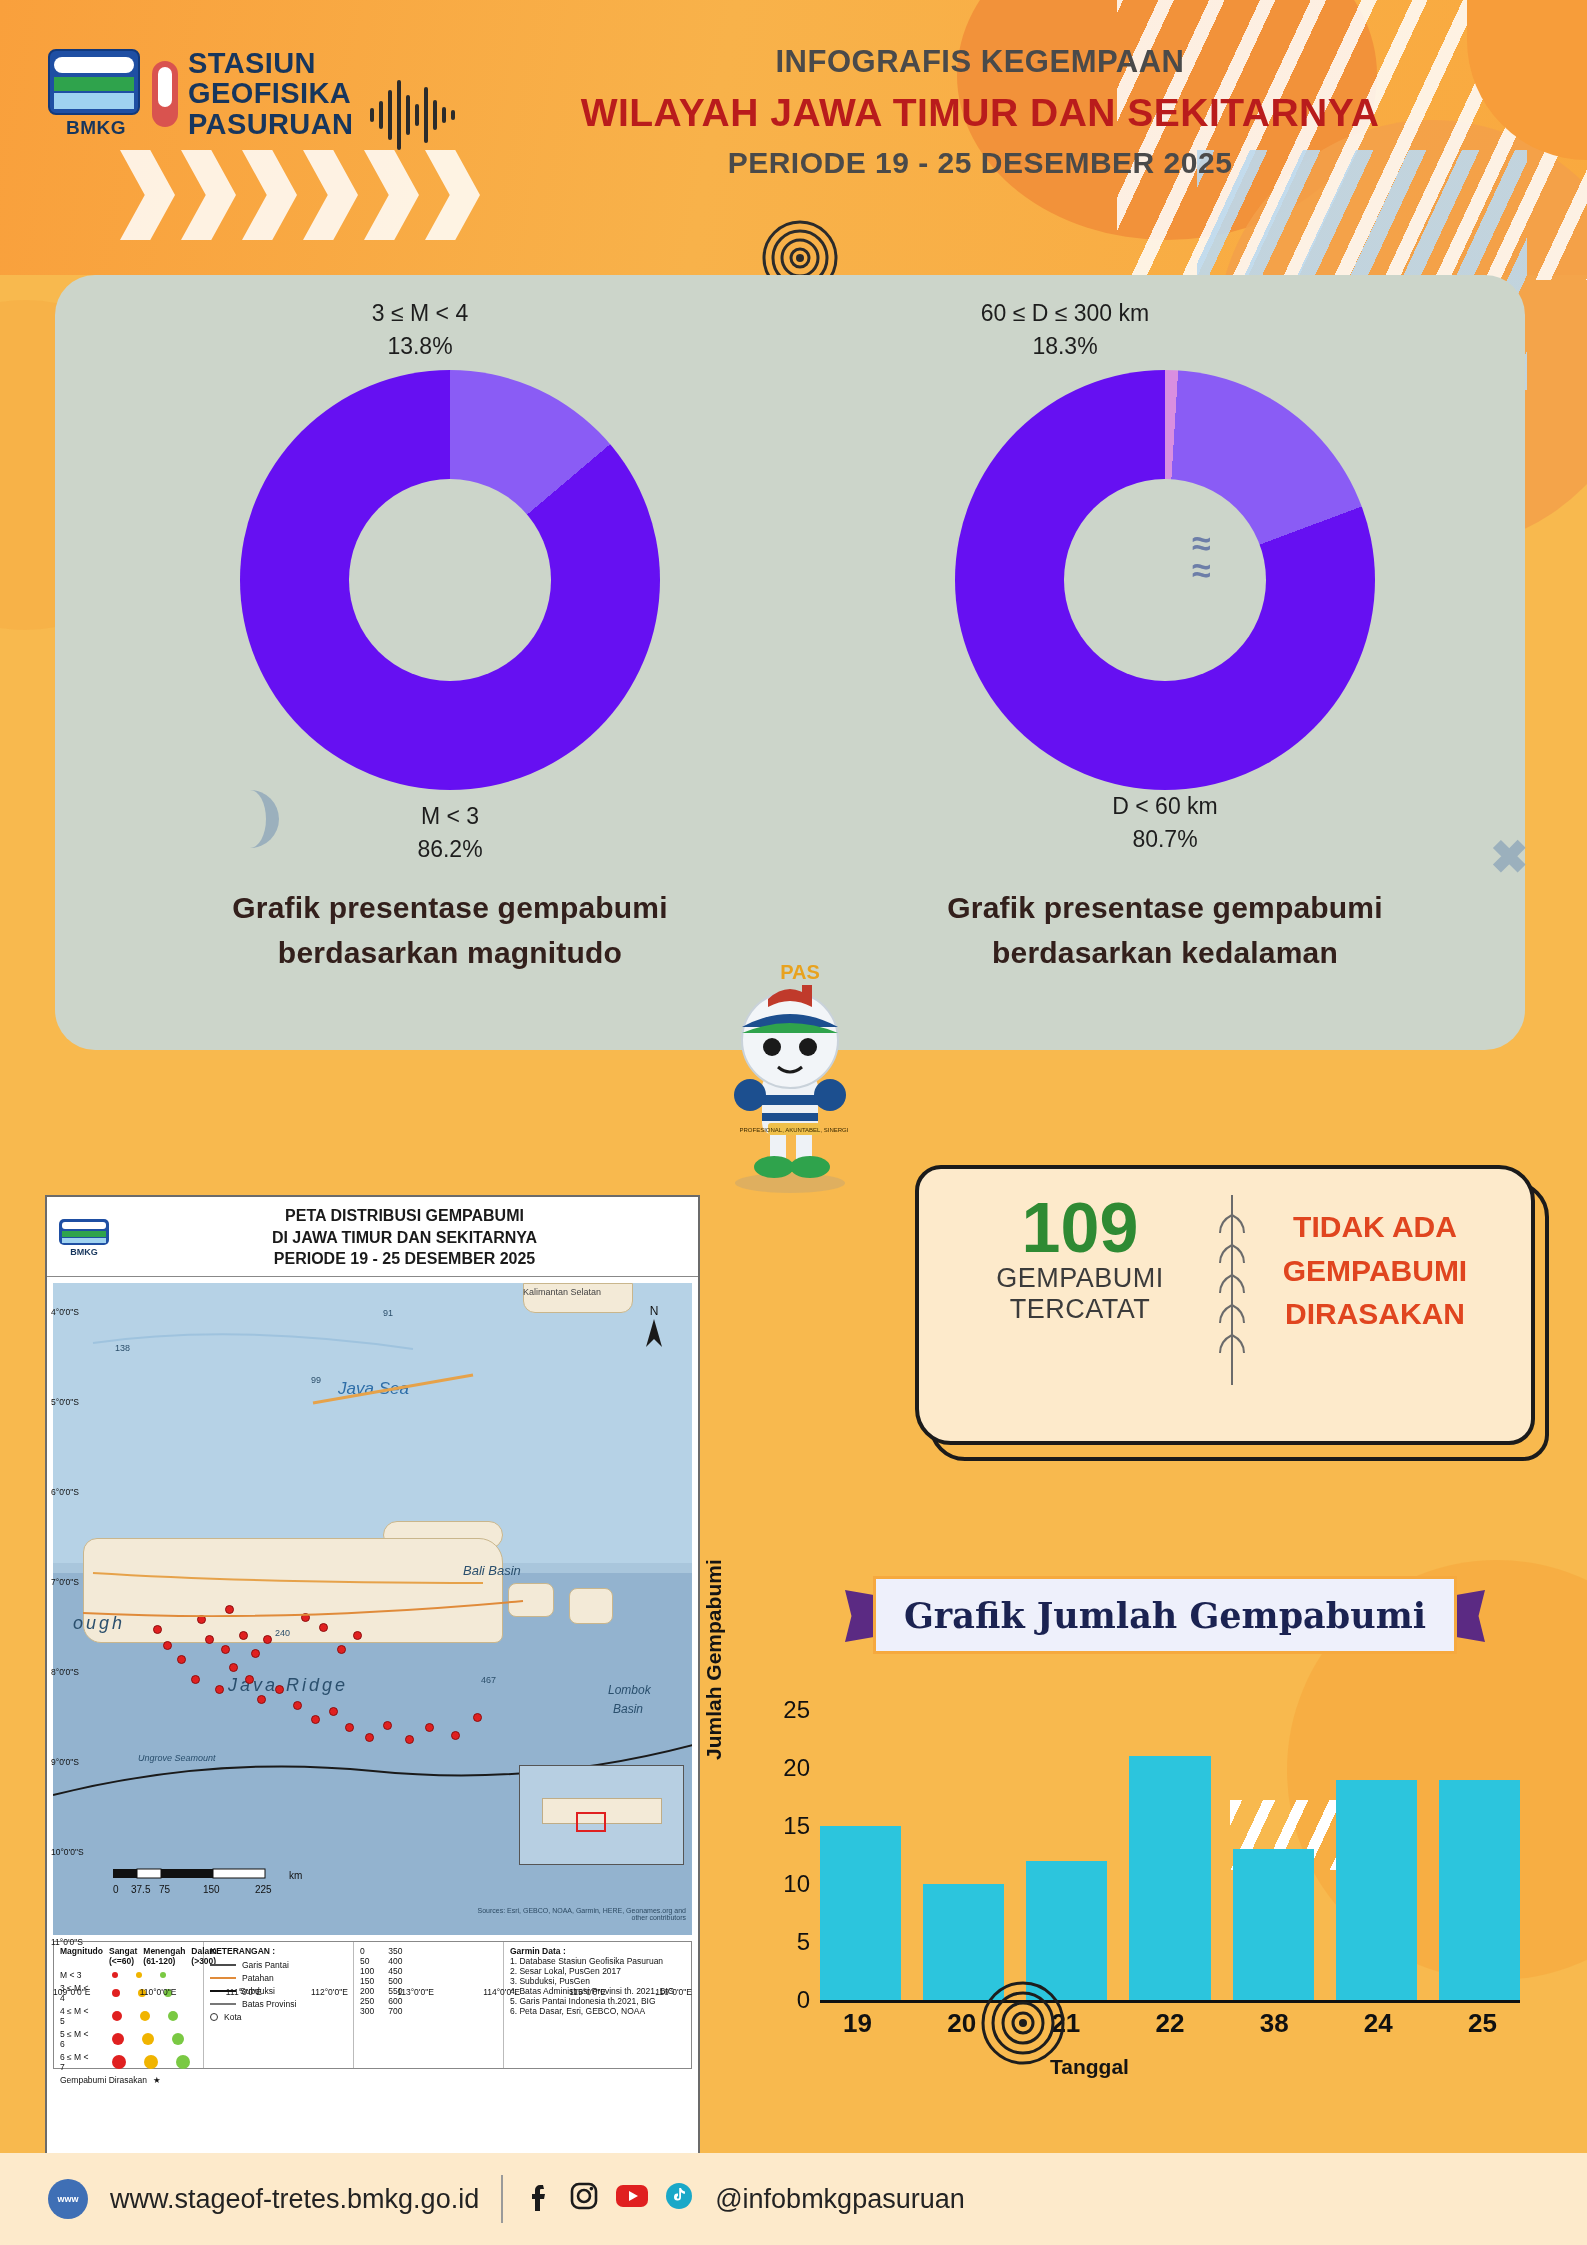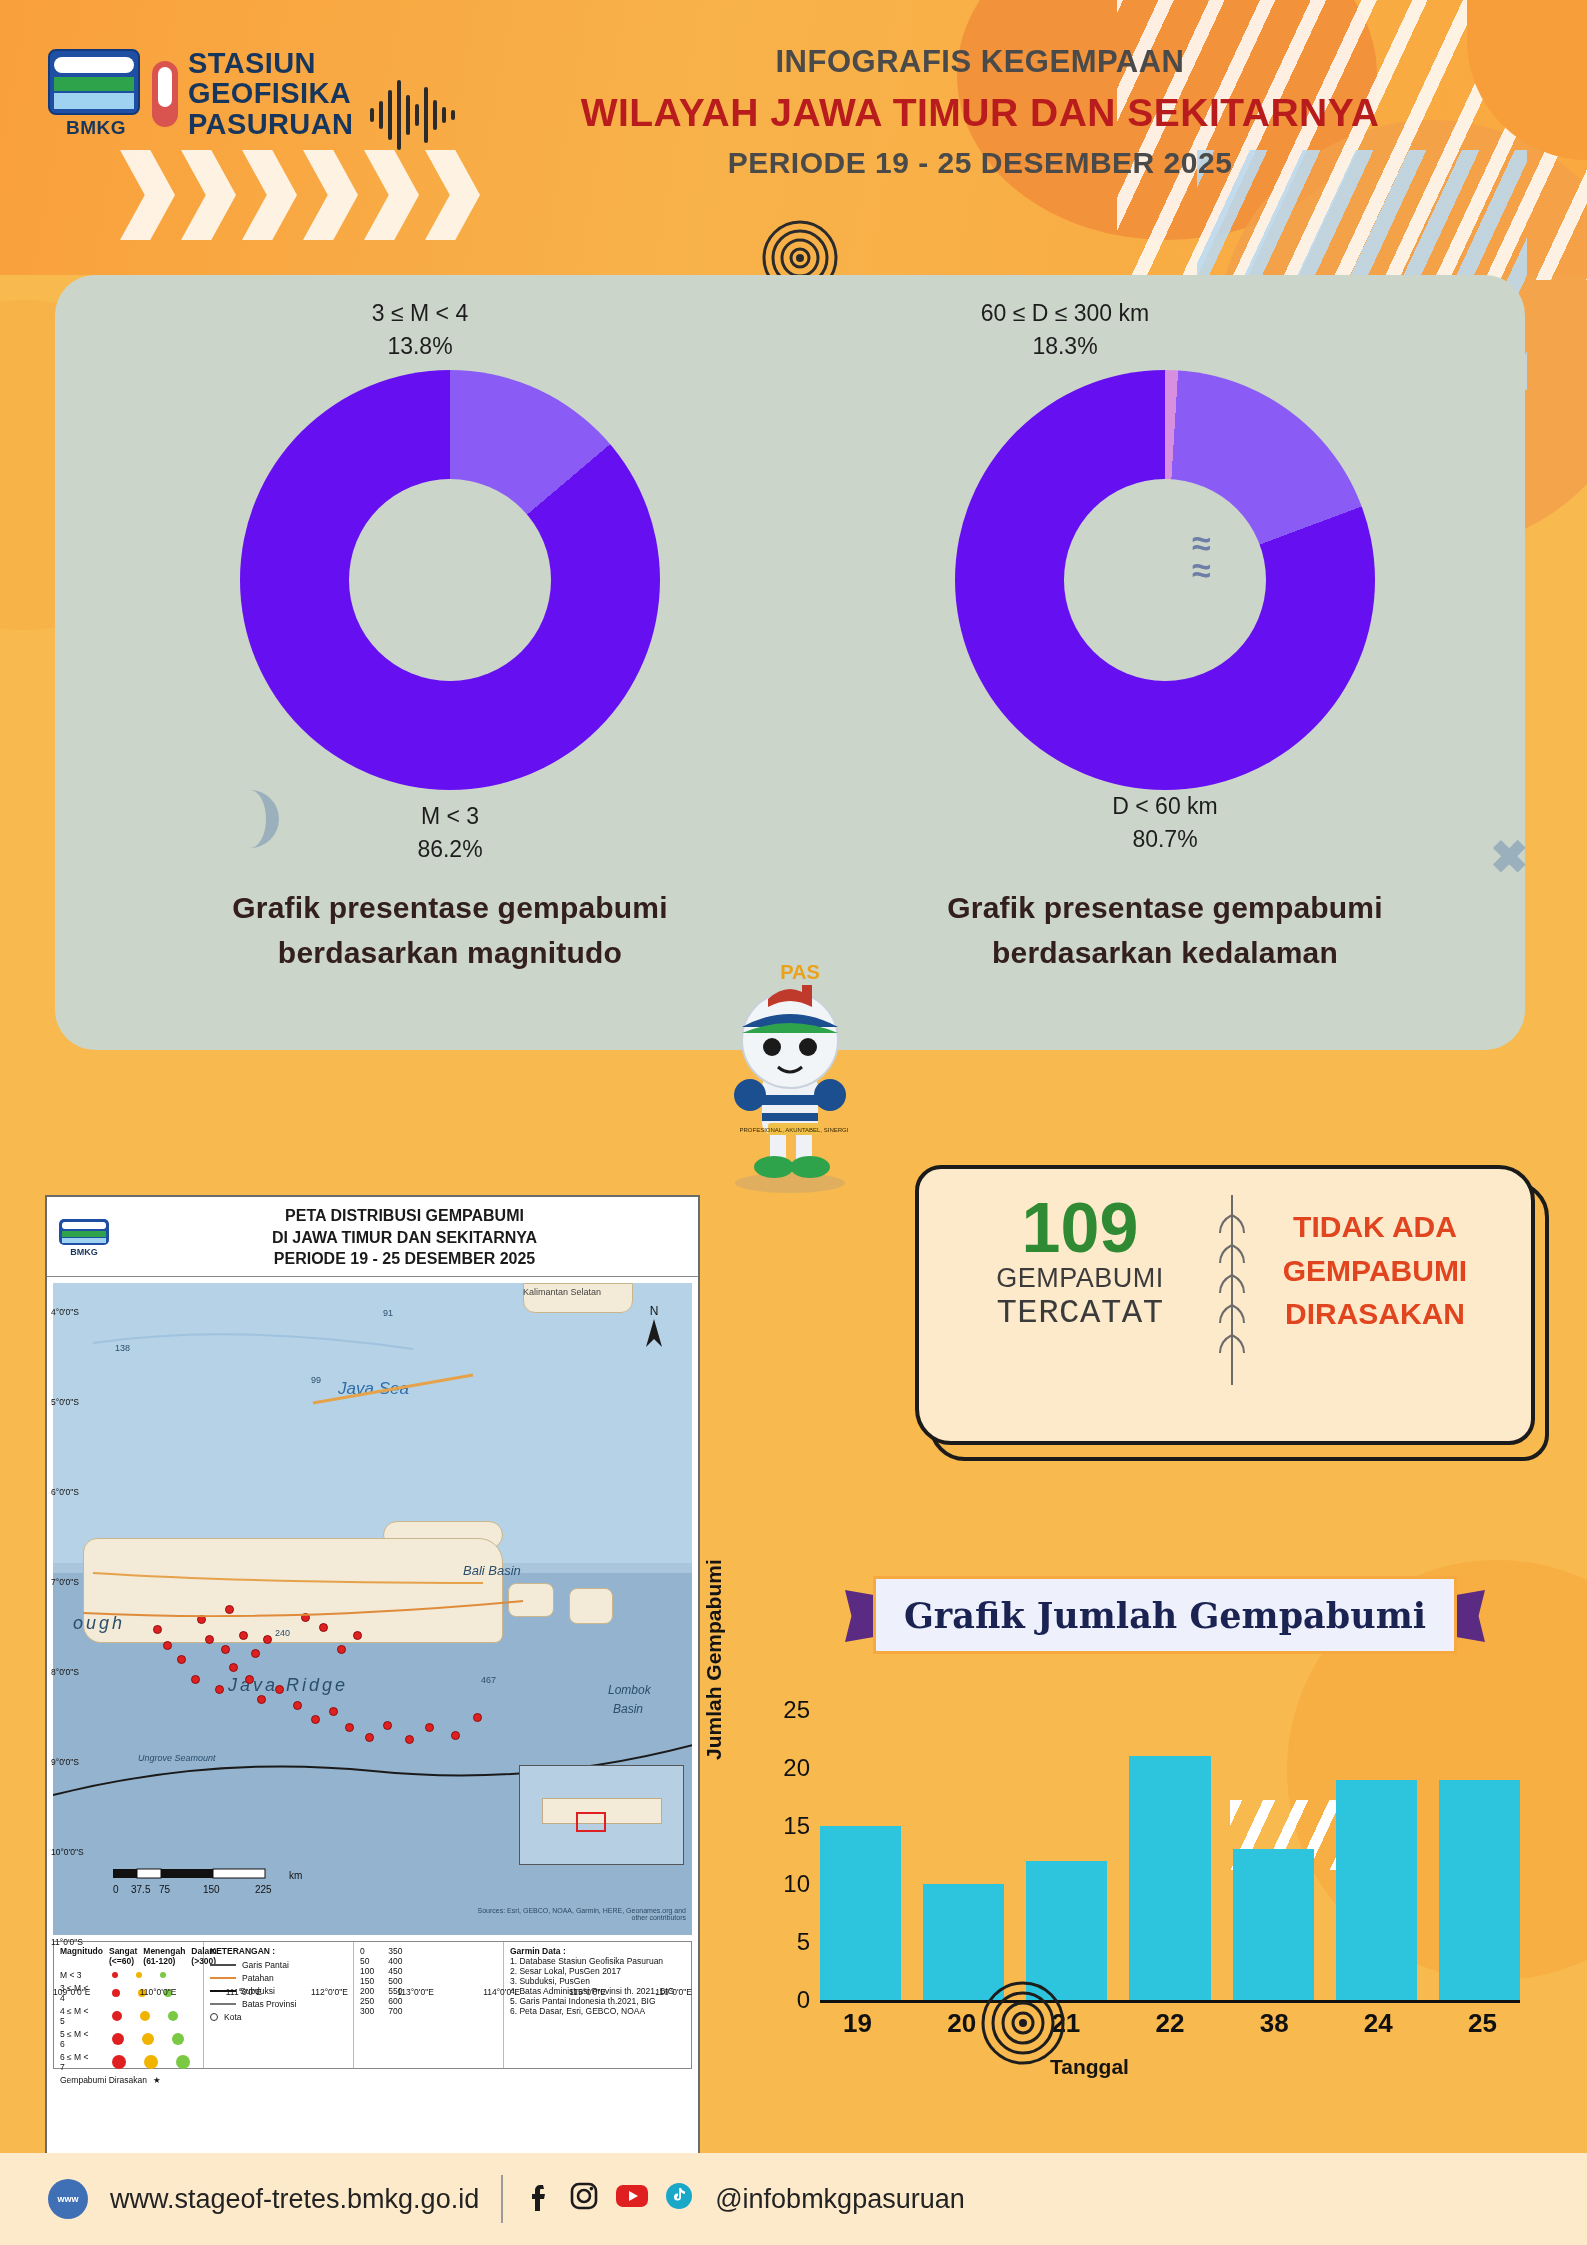--- a/index.html
+++ b/index.html
@@ -145,21 +145,21 @@
     position:absolute; inset: 0; background: #fdeacb; border: 4px solid #1b1b1b;
     border-radius: 26px 36px 26px 36px;
   }
   .badge-shadow {
     position:absolute; left: 14px; top: 16px; width: 620px; height: 280px;
     border: 4px solid #1b1b1b; border-radius: 26px 36px 26px 36px; background: transparent;
   }
   .big-num { position:absolute; left: 40px; top: 28px; width: 250px; text-align:center;}
   .big-num .n { font-size: 70px; font-weight: bold; color:#2f8a33; line-height:1;}
   .big-num .t1 { font-size: 27px; color:#3b3b3b; letter-spacing:.5px;}
-  .big-num .t2 { font-size: 34px; color:#3b3b3b; letter-spacing:.5px;font-family:Liberation Mono, monospace;}
+  .big-num .t2 { font-size: 27px; color:#3b3b3b; letter-spacing:.5px;}
   .felt { position:absolute; left: 320px; top: 40px; width: 280px; text-align:center;
           font-size: 30px; font-weight: bold; color:#e0451f; line-height:1.45;}
   .wheat { position:absolute; left: 300px; top: 30px; width: 34px; height: 190px; }
 
   
   .chart-title-wrap { position: absolute; left: 845px; top: 1570px; width: 640px; height: 90px;}
   .ribbon {
     position:absolute; left: 28px; top: 6px; right: 28px; height: 78px;
     background: #eef0fb; border: 3px solid #f6a93e;
   }

